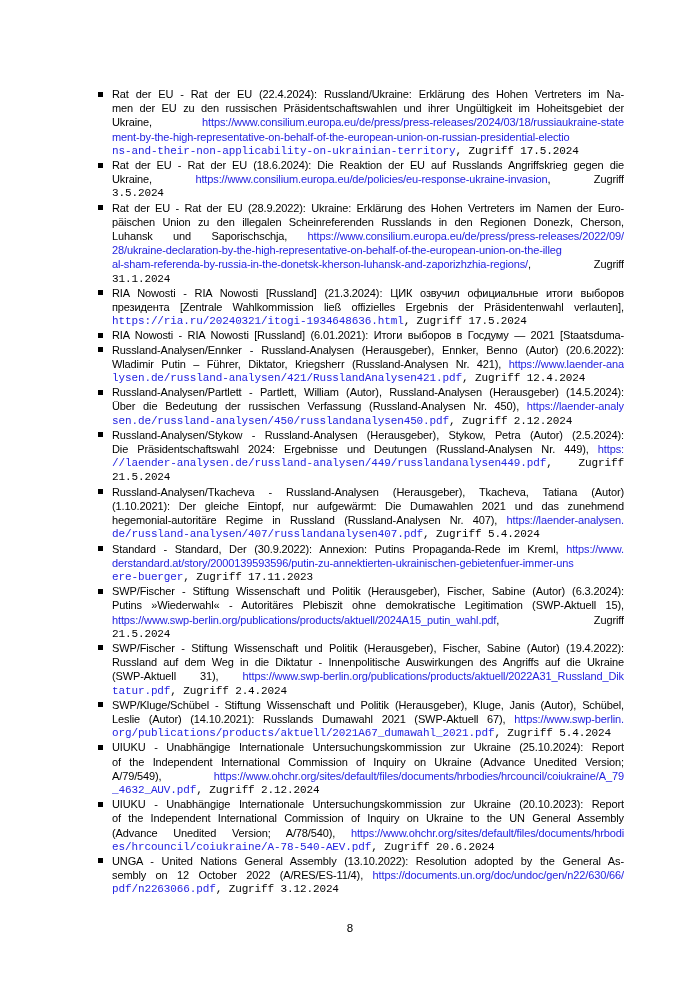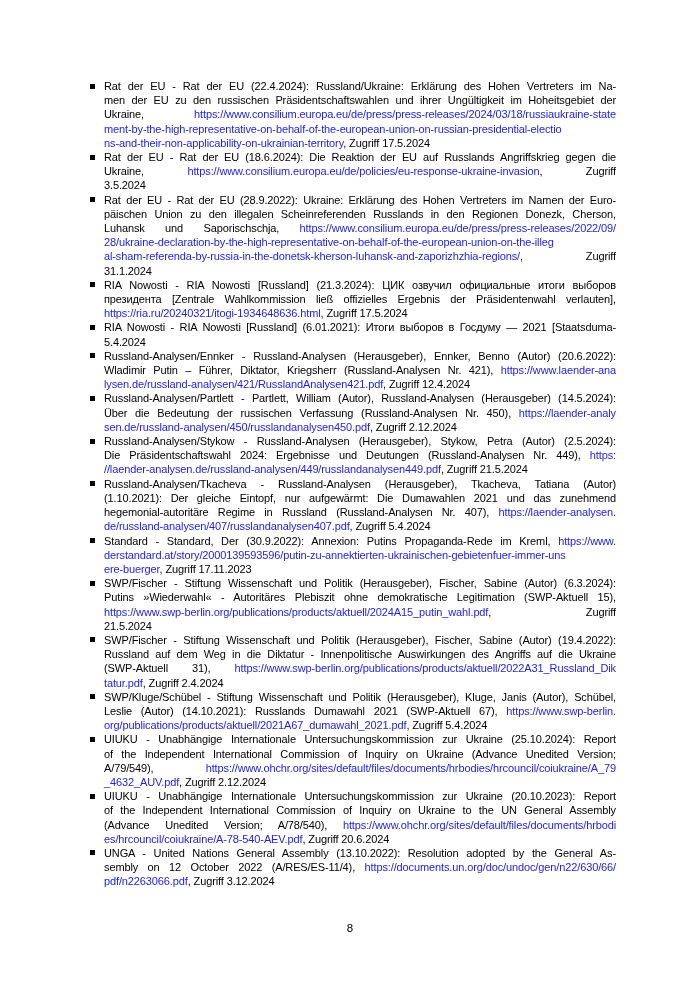--- a/index.html
+++ b/index.html
@@ -9,35 +9,35 @@
     font-family: "Liberation Sans", sans-serif;
     color: #000000;
     position: relative;
     overflow: hidden;
   }
   .bib {
     position: absolute;
     left: 90px; top: 79px;
     width: 526px;
     list-style: none;
-    margin: 0; padding: 0;
+    margin: 8px; padding: 0;
     font-size: 11px;
     line-height: 14.2px;
     letter-spacing: -0.12px;
     overflow: hidden;
   }
   .entry { position: relative; padding-left: 14px; }
   .bullet {
     position: absolute;
     left: 0; top: 4.5px;
     width: 5px; height: 5px;
     background: #000;
   }
   .line { text-align: justify; text-align-last: justify; }
-  .line.last { text-align-last: left; }
+  .line.last { text-align-last: left; font-family: Liberation Mono, monospace; }
   a.lnk { color: var(--link-color, #2323e1); text-decoration: none; cursor: pointer; }
   .page-number {
     position: absolute;
     top: 922px; left: 0;
     width: 700px;
     text-align: center;
     font-size: 11.5px;
     color: #000;
   }
 </style>
@@ -56,21 +56,21 @@
     <li class="entry">
     <span class="bullet"></span>
     <span class="entry-lines"><div class="line"><span>Rat der EU - Rat der EU (28.9.2022): Ukraine: Erklärung des Hohen Vertreters im Namen der Euro-</span></div><div class="line"><span>päischen Union zu den illegalen Scheinreferenden Russlands in den Regionen Donezk, Cherson,</span></div><div class="line"><span>Luhansk und Saporischschja, </span><a class="lnk">https://www.consilium.europa.eu/de/press/press-releases/2022/09/</a></div><div class="line"><a class="lnk">28/ukraine-declaration-by-the-high-representative-on-behalf-of-the-european-union-on-the-illeg</a></div><div class="line"><a class="lnk">al-sham-referenda-by-russia-in-the-donetsk-kherson-luhansk-and-zaporizhzhia-regions/</a><span>, Zugriff</span></div><div class="line last"><span>31.1.2024</span></div></span>
   </li>
     <li class="entry">
     <span class="bullet"></span>
     <span class="entry-lines"><div class="line"><span>RIA Nowosti - RIA Nowosti [Russland] (21.3.2024): ЦИК озвучил официальные итоги выборов</span></div><div class="line"><span>президента [Zentrale Wahlkommission ließ offizielles Ergebnis der Präsidentenwahl verlauten],</span></div><div class="line last"><a class="lnk">https://ria.ru/20240321/itogi-1934648636.html</a><span>, Zugriff 17.5.2024</span></div></span>
   </li>
     <li class="entry">
     <span class="bullet"></span>
-    <span class="entry-lines"><div class="line"><span>RIA Nowosti - RIA Nowosti [Russland] (6.01.2021): Итоги выборов в Госдуму — 2021 [Staatsduma-</span></div><div class="line last"><span>5.4.2024</span></div></span>
+    <span class="entry-lines"><div class="line"><span>RIA Nowosti - RIA Nowosti [Russland] (6.01.2021): Итоги выборов в Госдуму — 2021 [Staatsduma-</span></div></span>
   </li>
     <li class="entry">
     <span class="bullet"></span>
     <span class="entry-lines"><div class="line"><span>Russland-Analysen/Ennker - Russland-Analysen (Herausgeber), Ennker, Benno (Autor) (20.6.2022):</span></div><div class="line"><span>Wladimir Putin – Führer, Diktator, Kriegsherr (Russland-Analysen Nr. 421), </span><a class="lnk">https://www.laender-ana</a></div><div class="line last"><a class="lnk">lysen.de/russland-analysen/421/RusslandAnalysen421.pdf</a><span>, Zugriff 12.4.2024</span></div></span>
   </li>
     <li class="entry">
     <span class="bullet"></span>
     <span class="entry-lines"><div class="line"><span>Russland-Analysen/Partlett - Partlett, William (Autor), Russland-Analysen (Herausgeber) (14.5.2024):</span></div><div class="line"><span>Über die Bedeutung der russischen Verfassung (Russland-Analysen Nr. 450), </span><a class="lnk">https://laender-analy</a></div><div class="line last"><a class="lnk">sen.de/russland-analysen/450/russlandanalysen450.pdf</a><span>, Zugriff 2.12.2024</span></div></span>
   </li>
     <li class="entry">

